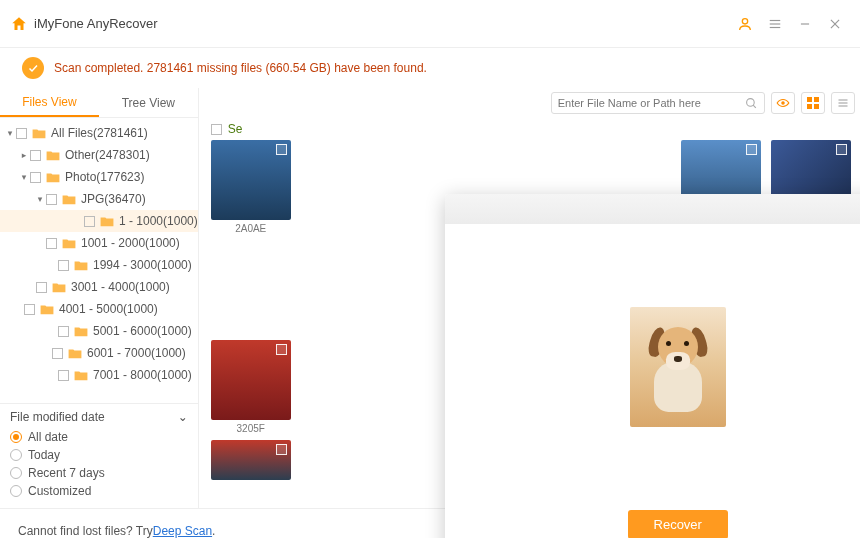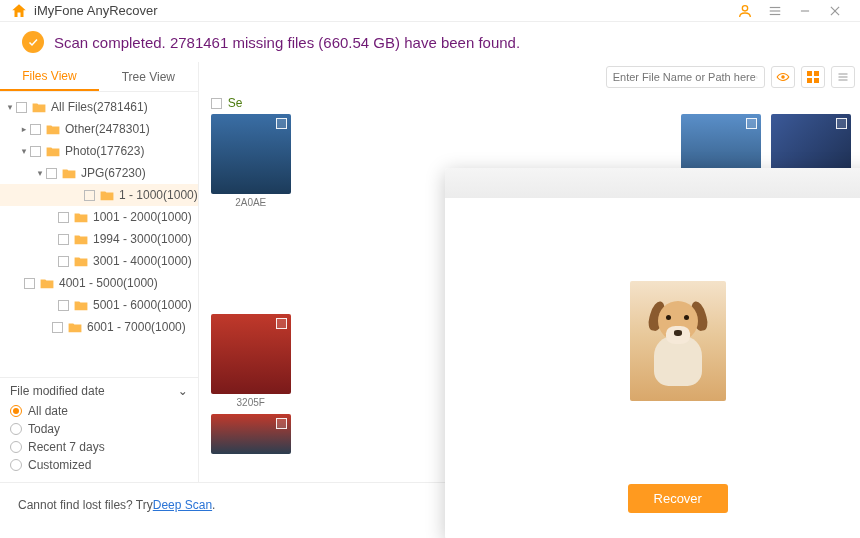--- a/index.html
+++ b/index.html
@@ -1,27 +1,27 @@
 <!DOCTYPE html>
 <html><head>
 <meta charset="utf-8">
 <style>
 * { margin: 0; padding: 0; box-sizing: border-box; font-family: "Segoe UI", Arial, sans-serif; }
 body { width: 860px; height: 538px; background: #fff; overflow: hidden; font-size: 12px; color: #555; }
 
-.titlebar { height: 22px; display: flex; align-items: center; padding: 0 10px; border-bottom: 1px solid #eee; }
+.titlebar { height: 48px; display: flex; align-items: center; padding: 0 10px; border-bottom: 1px solid #eee; }
 .home-icon { width: 18px; height: 18px; color: #ff9a00; margin-right: 6px; }
 .app-title { font-size: 13px; color: #444; }
 .titlebar-spacer { flex: 1; }
 .tb-icon { width: 30px; height: 30px; display: flex; align-items: center; justify-content: center; color: #999; cursor: pointer; }
 .tb-icon.orange { color: #ff9a00; }
 
 .status-row { height: 40px; display: flex; align-items: center; padding: 0 22px; }
 .status-check { width: 22px; height: 22px; border-radius: 50%; background: #ffa722; color: #fff; display: flex; align-items: center; justify-content: center; margin-right: 10px; }
-.status-text { font-size: 15px; color: #701a75; }
+.status-text { font-size: 12px; color: #c2410c; }
 
 .main { display: flex; height: 420px; }
 
 .sidebar { width: 205px; border-right: 1px solid #eee; display: flex; flex-direction: column; }
 .tabs { display: flex; height: 30px; border-bottom: 1px solid #eee; }
 .tab { flex: 1; display: flex; align-items: center; justify-content: center; font-size: 12px; color: #666; cursor: pointer; }
 .tab.active { color: #ff8c00; border-bottom: 2px solid #ff8c00; }
 
 .tree { flex: 1; overflow: hidden; padding: 4px 0; font-size: 12px; }
 .tree-row { display: flex; align-items: center; height: 22px; white-space: nowrap; }
@@ -34,21 +34,21 @@
 .filter { border-top: 1px solid #eee; padding: 6px 10px; }
 .filter-head { display: flex; justify-content: space-between; align-items: center; margin-bottom: 6px; color: #555; font-size: 12px; cursor: pointer; }
 .radio-row { display: flex; align-items: center; margin: 4px 0; font-size: 12px; color: #555; }
 .radio { width: 12px; height: 12px; border: 1px solid #bbb; border-radius: 50%; margin-right: 6px; display: flex; align-items: center; justify-content: center; }
 .radio.sel::after { content: ""; width: 6px; height: 6px; background: #ff8c00; border-radius: 50%; }
 .radio.sel { border-color: #ff8c00; }
 
 .content { flex: 1; position: relative; }
 .toolbar { height: 30px; display: flex; align-items: center; padding: 0 8px; gap: 6px; }
 .toolbar .sp { flex: 1; }
-.search { width: 159px; height: 22px; border: 1px solid #ddd; border-radius: 3px; display: flex; align-items: center; padding: 0 6px; color: #aaa; }
+.search { width: 214px; height: 22px; border: 1px solid #ddd; border-radius: 3px; display: flex; align-items: center; padding: 0 6px; color: #aaa; }
 .search input { border: none; outline: none; flex: 1; font-size: 11px; color: #888; }
 .view-btn { width: 24px; height: 22px; border: 1px solid #ddd; border-radius: 3px; display: flex; align-items: center; justify-content: center; cursor: pointer; color: #999; }
 .view-btn.active { color: #ff8c00; }
 
 .sel-row { display: flex; align-items: center; padding: 4px 12px; color: #4d7c0f; }
 .sel-row .cb { margin-right: 6px; }
 
 .grid { padding: 0 12px; }
 .grid-row { display: flex; gap: 10px; margin-bottom: 6px; }
 .thumb { width: 80px; }
@@ -152,70 +152,77 @@
             <path fill="#fdb94e" d="M1 2h8l2 2h12v13H1z"></path>
           </svg>
           <span class="tree-label">Photo(177623)</span>
         </div>
       <div class="tree-row" style="padding-left:36px">
           <span class="twisty">▾</span>
           <span class="cb"></span>
           <svg class="folder" viewBox="0 0 24 18">
             <path fill="#fdb94e" d="M1 2h8l2 2h12v13H1z"></path>
           </svg>
-          <span class="tree-label">JPG(67230)</span>
+          <span class="tree-label">JPG(36470)</span>
         </div>
       <div class="tree-row selected" style="padding-left:84px">
           <span class="cb"></span>
           <svg class="folder" viewBox="0 0 24 18">
             <path fill="#fdb94e" d="M1 2h8l2 2h12v13H1z"></path>
           </svg>
           <span class="tree-label">1 - 1000(1000)</span>
         </div>
+      <div class="tree-row" style="padding-left:46px">
+          <span class="cb"></span>
+          <svg class="folder" viewBox="0 0 24 18">
+            <path fill="#fdb94e" d="M1 2h8l2 2h12v13H1z"></path>
+          </svg>
+          <span class="tree-label">1001 - 2000(1000)</span>
+        </div>
       <div class="tree-row" style="padding-left:58px">
           <span class="cb"></span>
           <svg class="folder" viewBox="0 0 24 18">
             <path fill="#fdb94e" d="M1 2h8l2 2h12v13H1z"></path>
           </svg>
-          <span class="tree-label">1001 - 2000(1000)</span>
+          <span class="tree-label">1994 - 3000(1000)</span>
+        </div>
+      <div class="tree-row" style="padding-left:36px">
+          <span class="cb"></span>
+          <svg class="folder" viewBox="0 0 24 18">
+            <path fill="#fdb94e" d="M1 2h8l2 2h12v13H1z"></path>
+          </svg>
+          <span class="tree-label">3001 - 4000(1000)</span>
+        </div>
+      <div class="tree-row" style="padding-left:24px">
+          <span class="cb"></span>
+          <svg class="folder" viewBox="0 0 24 18">
+            <path fill="#fdb94e" d="M1 2h8l2 2h12v13H1z"></path>
+          </svg>
+          <span class="tree-label">4001 - 5000(1000)</span>
         </div>
       <div class="tree-row" style="padding-left:58px">
           <span class="cb"></span>
           <svg class="folder" viewBox="0 0 24 18">
             <path fill="#fdb94e" d="M1 2h8l2 2h12v13H1z"></path>
           </svg>
-          <span class="tree-label">1994 - 3000(1000)</span>
+          <span class="tree-label">5001 - 6000(1000)</span>
+        </div>
+      <div class="tree-row" style="padding-left:52px">
+          <span class="cb"></span>
+          <svg class="folder" viewBox="0 0 24 18">
+            <path fill="#fdb94e" d="M1 2h8l2 2h12v13H1z"></path>
+          </svg>
+          <span class="tree-label">6001 - 7000(1000)</span>
         </div>
       <div class="tree-row" style="padding-left:58px">
           <span class="cb"></span>
           <svg class="folder" viewBox="0 0 24 18">
             <path fill="#fdb94e" d="M1 2h8l2 2h12v13H1z"></path>
           </svg>
-          <span class="tree-label">3001 - 4000(1000)</span>
-        </div>
-      <div class="tree-row" style="padding-left:24px">
-          <span class="cb"></span>
-          <svg class="folder" viewBox="0 0 24 18">
-            <path fill="#fdb94e" d="M1 2h8l2 2h12v13H1z"></path>
-          </svg>
-          <span class="tree-label">4001 - 5000(1000)</span>
-        </div>
-      <div class="tree-row" style="padding-left:58px">
-          <span class="cb"></span>
-          <svg class="folder" viewBox="0 0 24 18">
-            <path fill="#fdb94e" d="M1 2h8l2 2h12v13H1z"></path>
-          </svg>
-          <span class="tree-label">5001 - 6000(1000)</span>
-        </div>
-      <div class="tree-row" style="padding-left:52px">
-          <span class="cb"></span>
-          <svg class="folder" viewBox="0 0 24 18">
-            <path fill="#fdb94e" d="M1 2h8l2 2h12v13H1z"></path>
-          </svg>
-          <span class="tree-label">6001 - 7000(1000)</span>
+          <span class="tree-label">7001 - 8000(1000)</span>
         </div>
     </div>
     <div class="filter">
       <div class="filter-head">
           <span>File modified date</span>
           <span>⌄</span>
         </div>
       <div class="radio-row">
           <span class="radio sel"></span>
           <span>All date</span>

